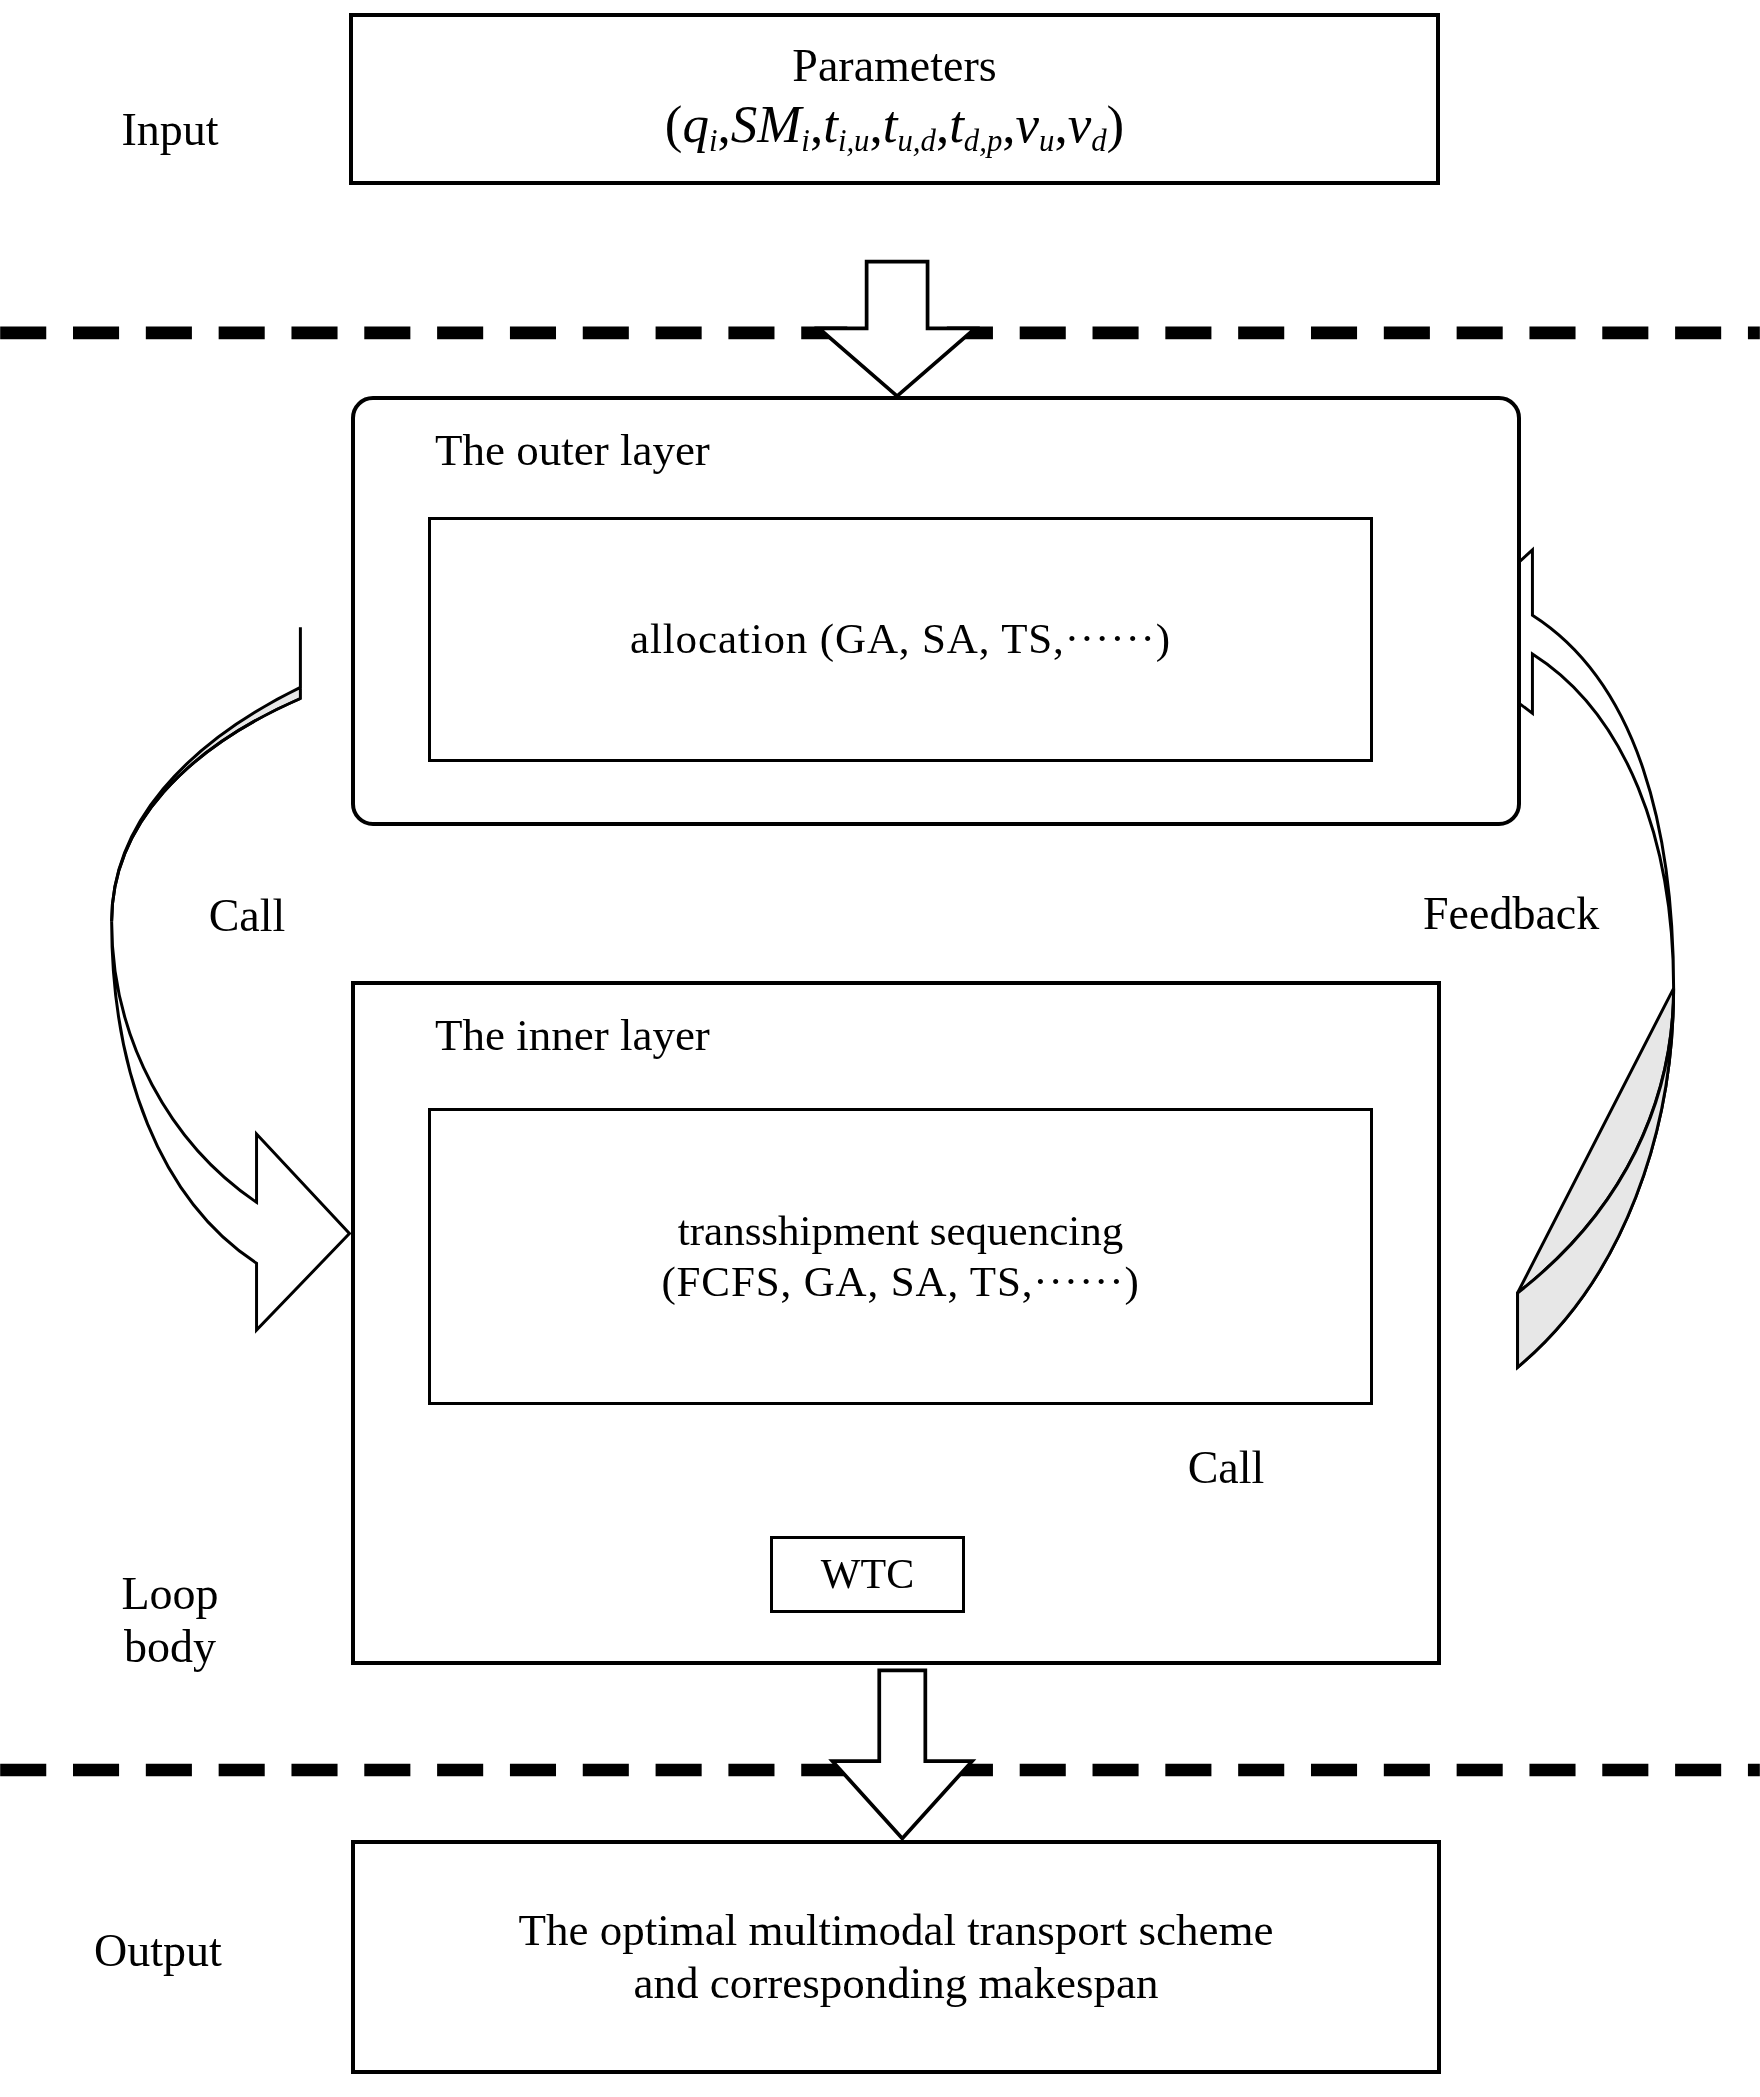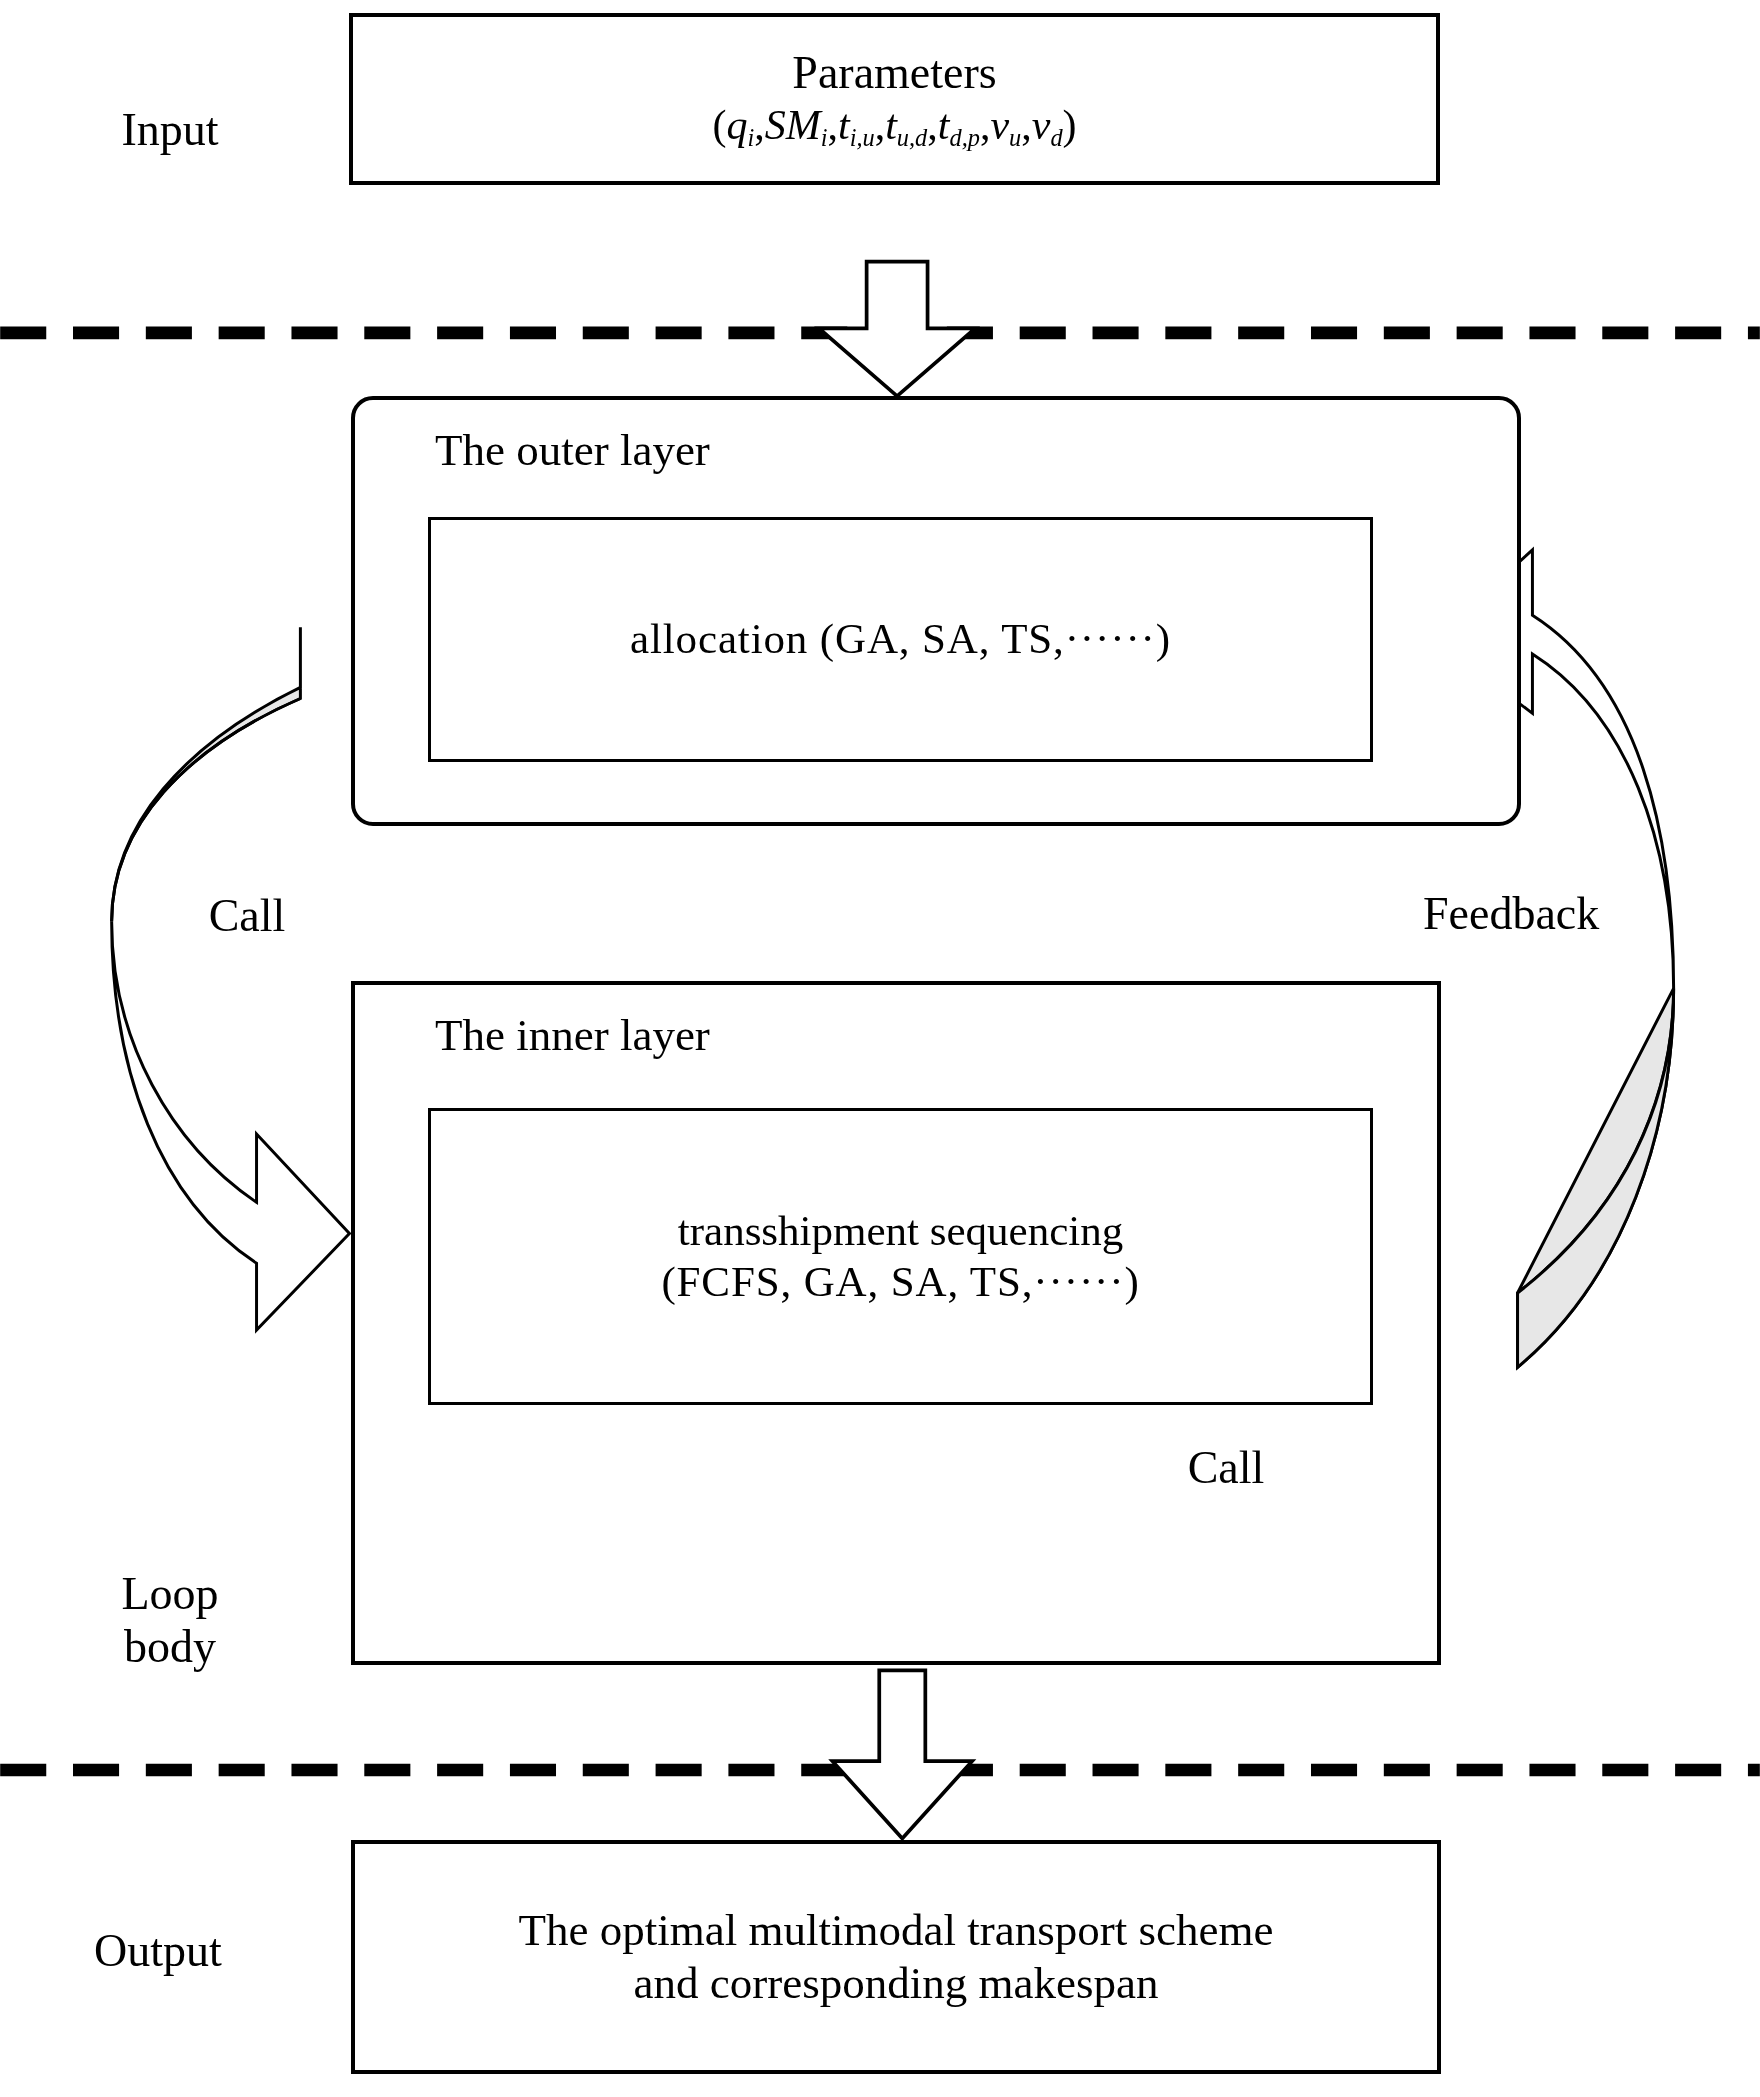--- a/index.html
+++ b/index.html
@@ -49,21 +49,21 @@
                   align-items: flex-start; justify-content: flex-start; }
   #outer-algo-box { left: 73px; top: 117px;  width: 945px; height: 245px; }
   #inner-algo-box { left: 73px; top: 123px;  width: 945px; height: 297px; }
   #wtc-box      { left: 415px;  top: 551px;  width: 195px;  height: 77px; }
   #output-box   { left: 351px;  top: 1840px; width: 1090px; height: 234px; }
 
   .box-inner-abs { position: absolute; }
 
   
   .title-line   { font-size: 46px; }
-  .formula      { font-size: 42px; font-style: italic; white-space: nowrap; }
+  .formula      { font-size: 53px; font-style: italic; white-space: nowrap; }
   .formula .up  { font-style: normal; }
   .formula sub  { font-size: 0.58em; font-style: italic; vertical-align: -0.30em; }
 
   .layer-label {
     position: absolute;
     left: 80px;
     top: 24px;
     font-size: 45px;
     white-space: nowrap;
   }
@@ -161,20 +161,23 @@
   </div>
 
   <div class="box" id="inner-box">
     <div class="layer-label">The inner layer</div>
 
     <div class="box thin box-inner-abs" id="inner-algo-box">
       <div class="algo-text">transshipment sequencing</div>
       <div class="algo-text dots">(FCFS, GA, SA, TS,······)</div>
     </div>
 
+    <div class="box thin box-inner-abs" id="wtc-box">
+      <div class="wtc-text">WTC</div>
+    </div>
   </div>
 
   <div class="side-label" id="label-call-left">Call</div>
 
   <div class="side-label" id="label-call-inner">Call</div>
 
   <div class="side-label" id="label-feedback">Feedback</div>
 
   <div class="box" id="output-box">
     <div class="output-text">The optimal multimodal transport scheme</div>

